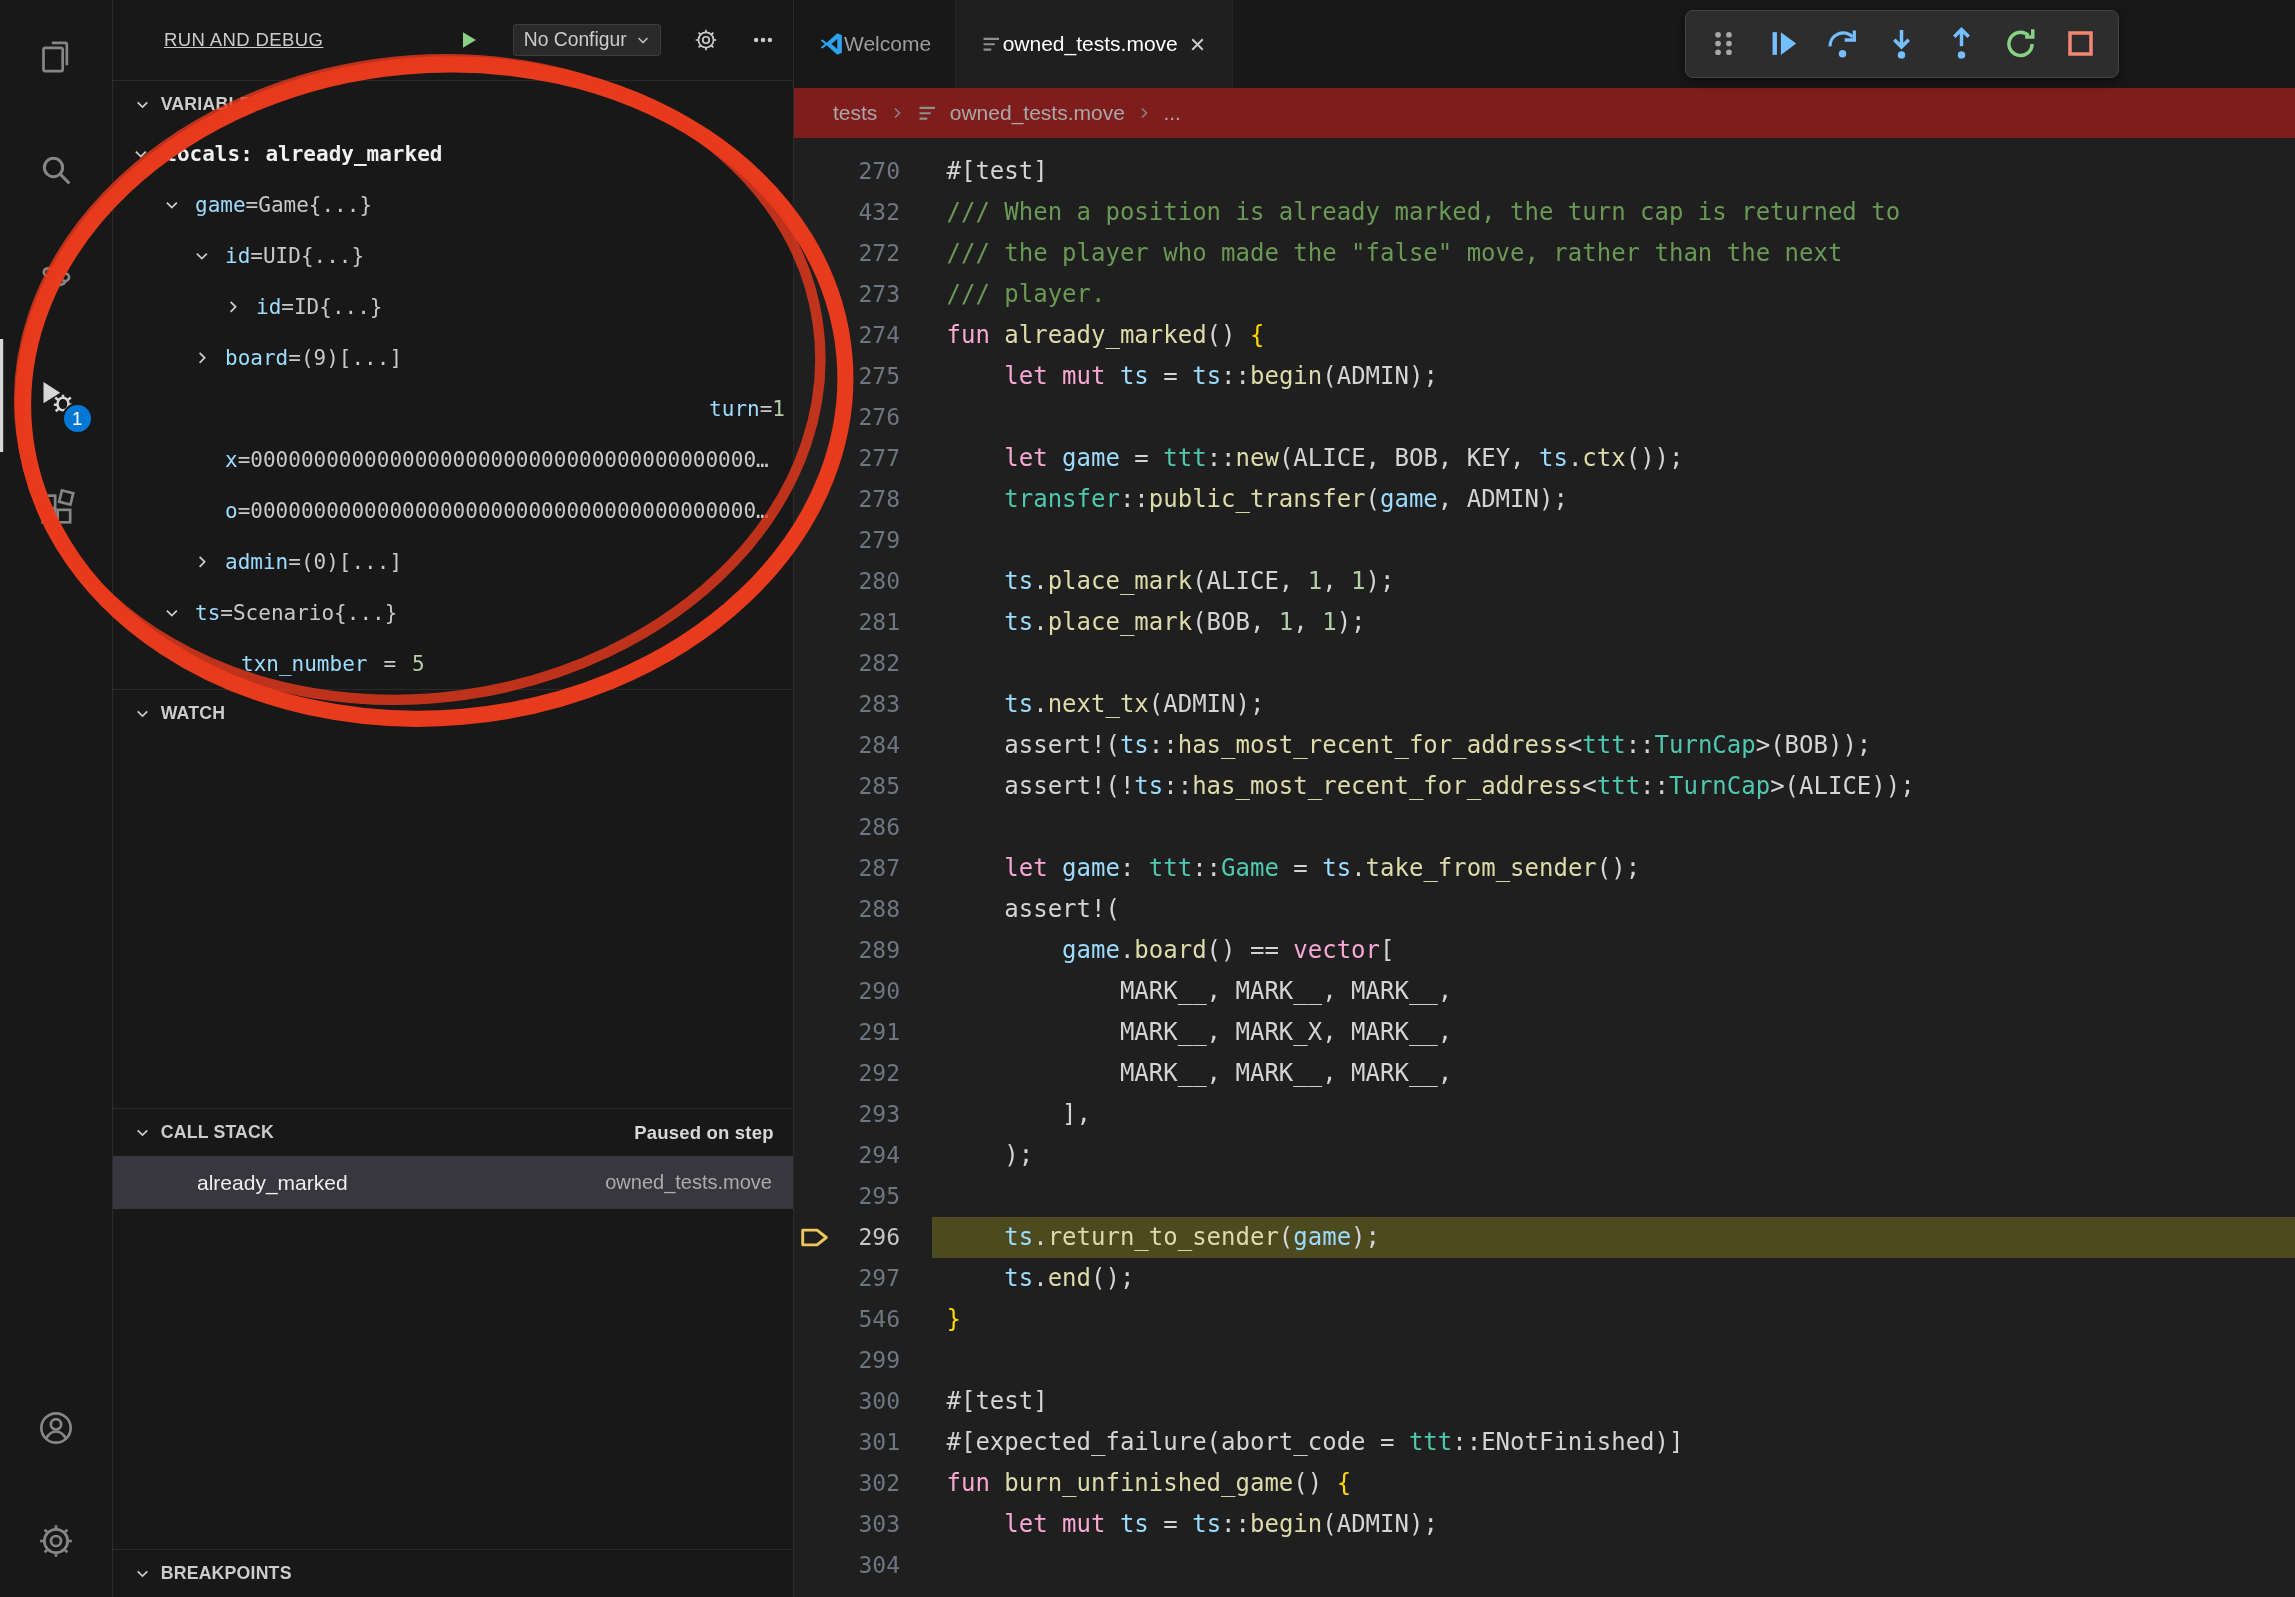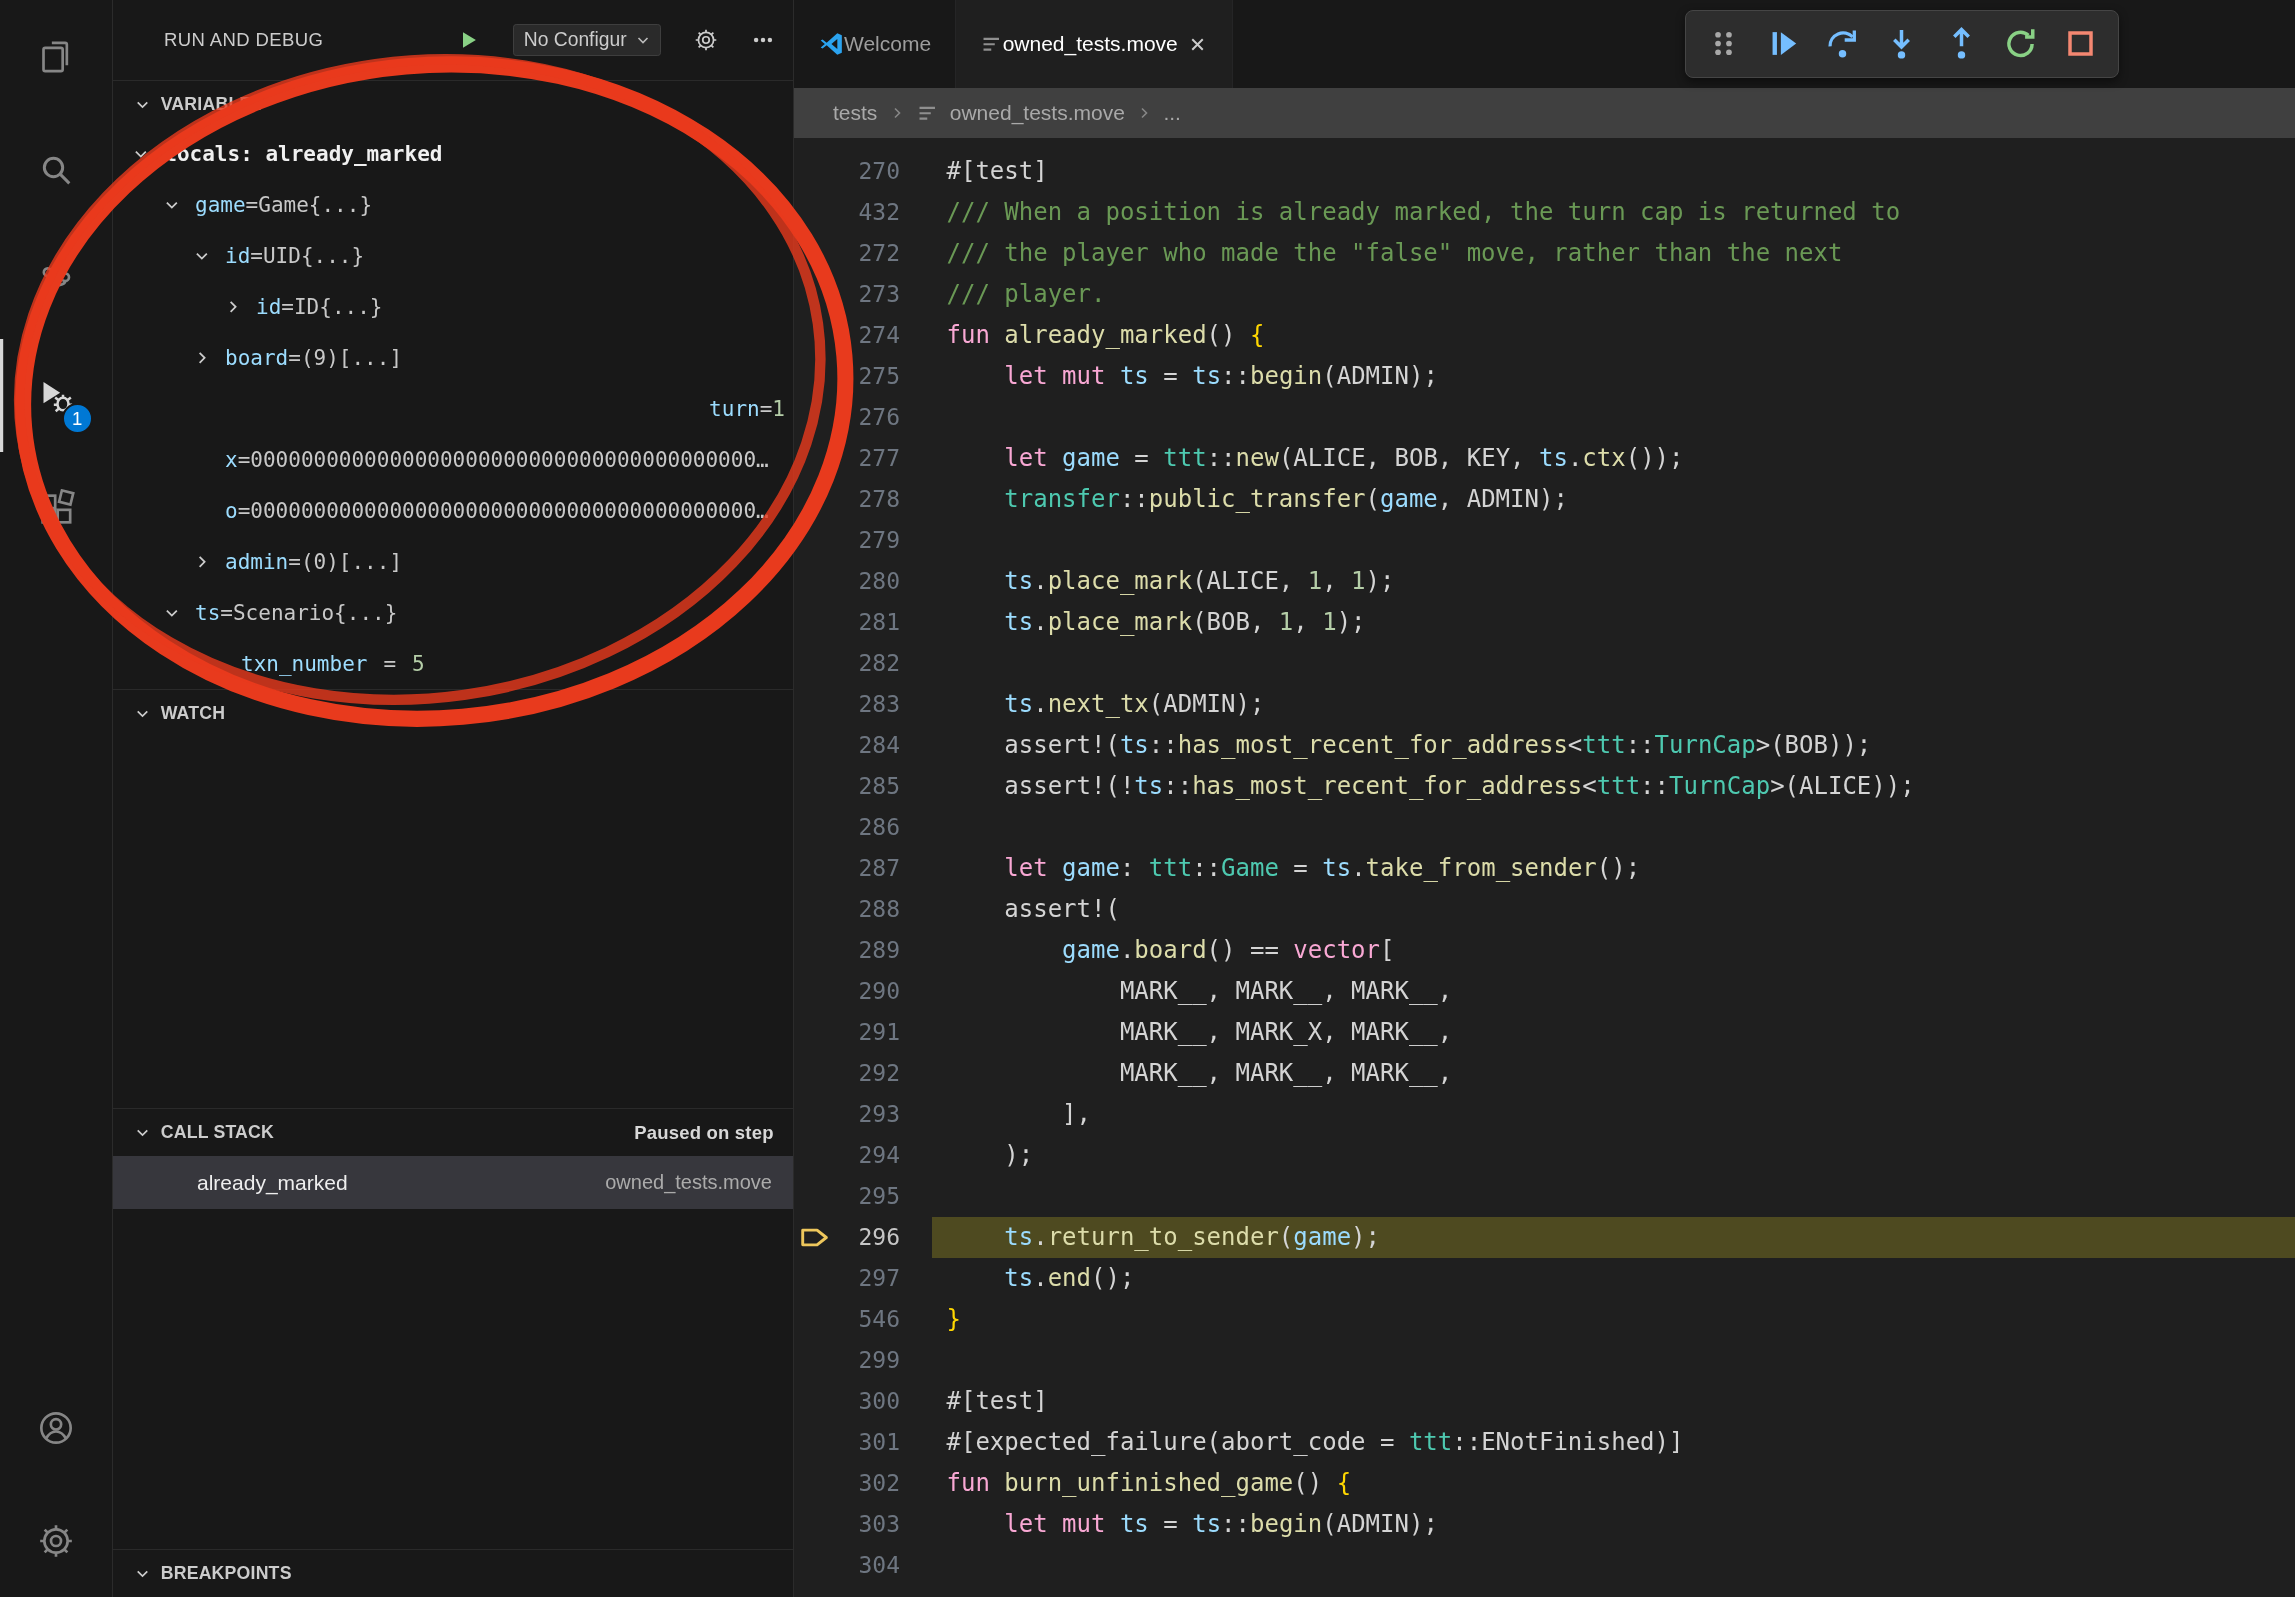--- a/index.html
+++ b/index.html
@@ -18,21 +18,21 @@
   .ab-item.active{color:#d7d7d7;box-shadow:inset 3.2px 0 0 #d7d7d7;}
   .ab-badge{position:absolute;right:19.3px;bottom:17.7px;min-width:31px;height:31px;border-radius:15.3px;
     background:#0078d4;color:#fff;font-size:18.5px;display:flex;align-items:center;justify-content:center;
     border:2.4px solid #181818;font-family:"Liberation Sans",sans-serif;}
   .ab-bottom{margin-top:auto;}
 
   
   .sidebar{width:681px;flex:none;background:#181818;border-right:0.8px solid #2b2b2b;
     display:flex;flex-direction:column;overflow:hidden;}
   .sidebar-header{height:80px;flex:none;display:flex;align-items:center;padding:0 17.7px 0 51px;}
-  .sidebar-title{font-size:18.5px;letter-spacing:0.4px;color:#cccccc;white-space:nowrap;}
+  .sidebar-title{font-size:18.5px;letter-spacing:0.4px;color:#cccccc;white-space:nowrap;text-decoration:underline;}
   .hdr-controls{margin-left:auto;display:flex;align-items:center;gap:32px;color:#cccccc;}
   .run-play{font-size:24px;color:#89d185;}
   .config-box{display:flex;align-items:center;gap:8px;background:#2a2a2a;border:0.8px solid #3e3e3e;
     border-radius:3.2px;padding:4px 9.7px;font-size:19.3px;color:#cccccc;max-width:212px;white-space:nowrap;}
   .config-box .cfg-label{max-width:158px;overflow:hidden;}
   .config-box .icon{font-size:16px;color:#bbbbbb;flex:none;}
   .hdr-gear{font-size:26px;}
   .hdr-dots{font-size:24px;}
 
   .section-header{height:48px;flex:none;display:flex;align-items:center;gap:9.7px;
@@ -71,21 +71,21 @@
     display:flex;align-items:center;gap:6.4px;padding:0 11.3px;background:#2d2d2d;
     border:0.8px solid #454545;border-radius:8px;box-shadow:0 3.2px 9.7px rgba(0,0,0,.45);}
   .tbtn{width:53px;height:51px;display:flex;align-items:center;justify-content:center;
     border-radius:6.4px;font-size:35px;}
   .t-gray{color:#a8a8a8;}
   .t-blue{color:#75beff;}
   .t-green{color:#89d185;}
   .t-red{color:#f48771;}
 
   .breadcrumbs{height:50px;flex:none;display:flex;align-items:center;gap:11.3px;
-    padding:0 0 0 39px;font-size:21px;color:#a9a9a9;background:#404040;white-space:nowrap;}
+    padding:0 0 0 39px;font-size:21px;color:#a9a9a9;background:#7f1d1d;white-space:nowrap;}
   .breadcrumbs .bc{font-size:16px;color:#868686;}
   .breadcrumbs .mv{color:#8f8f8f;font-size:22.5px;}
 
   .code{flex:1;overflow:hidden;padding-top:13px;font-family:"DejaVu Sans Mono",monospace;
     font-size:24px;}
   .cline{display:flex;height:41px;line-height:41px;white-space:pre;}
   .cline .marker{width:43px;flex:none;display:flex;align-items:center;justify-content:center;
     font-size:31px;color:#eec75c;}
   .cline .lnum{width:63px;flex:none;text-align:right;color:#6e7681;font-size:23px;
     font-family:"DejaVu Sans Mono",monospace;}

